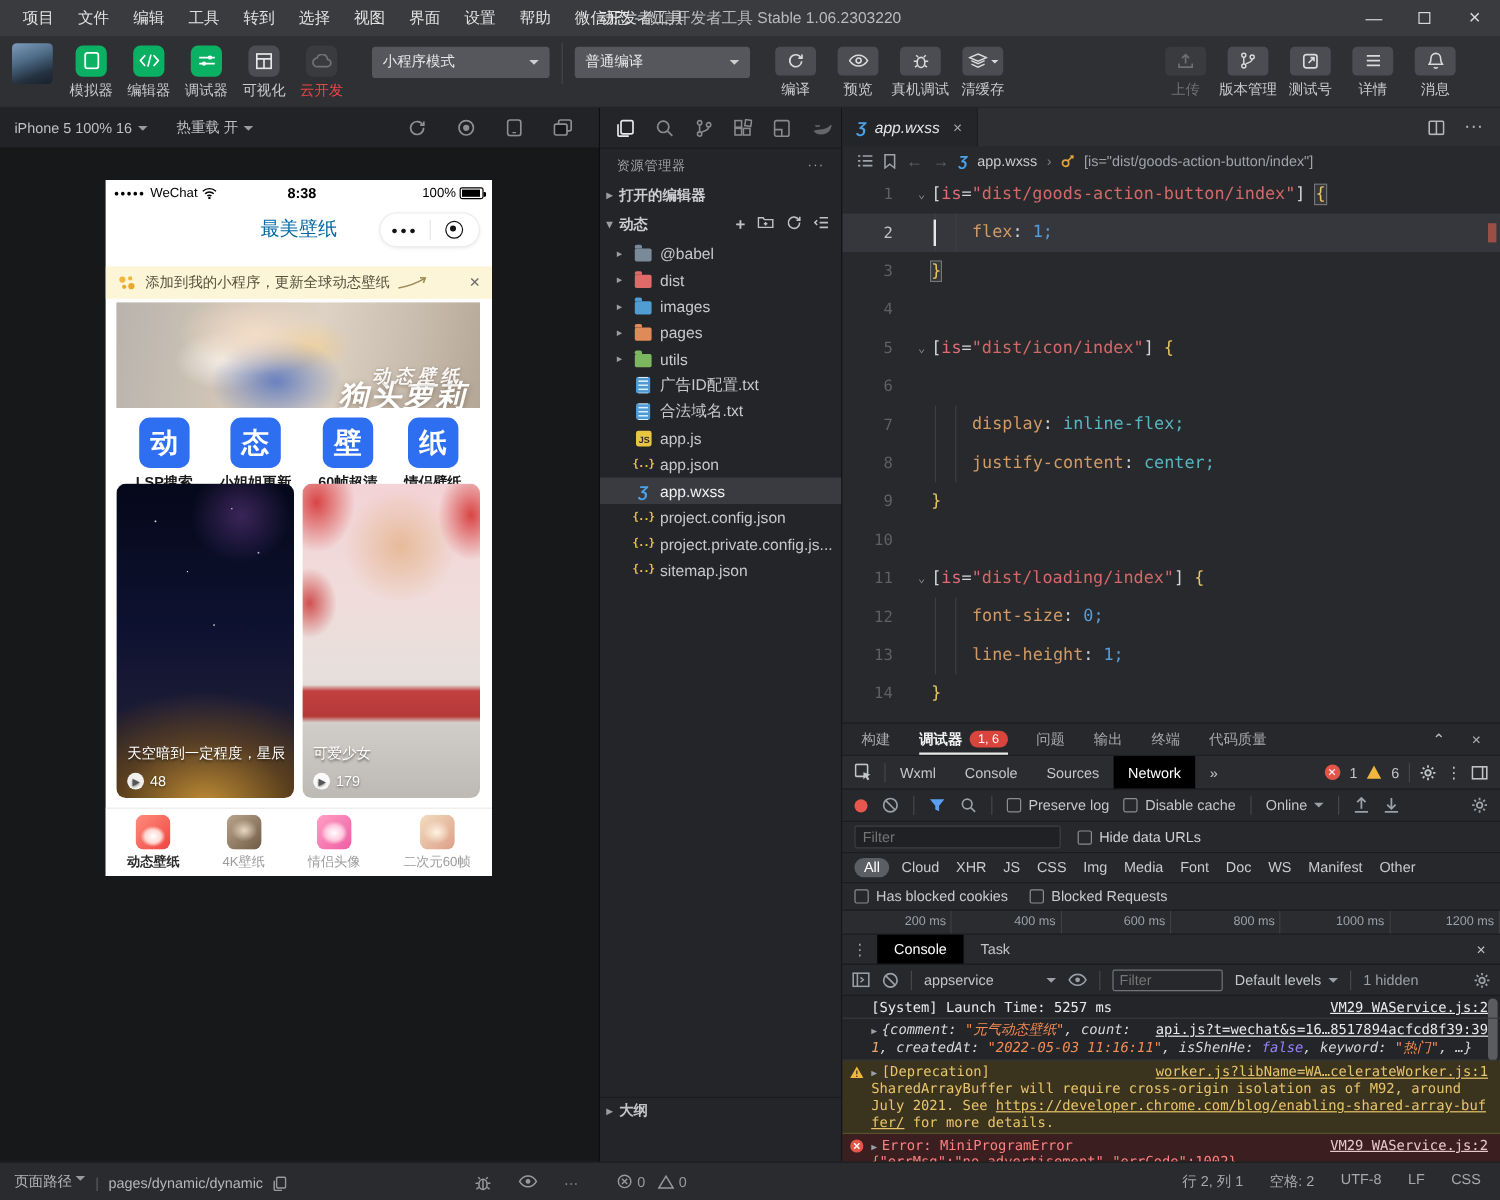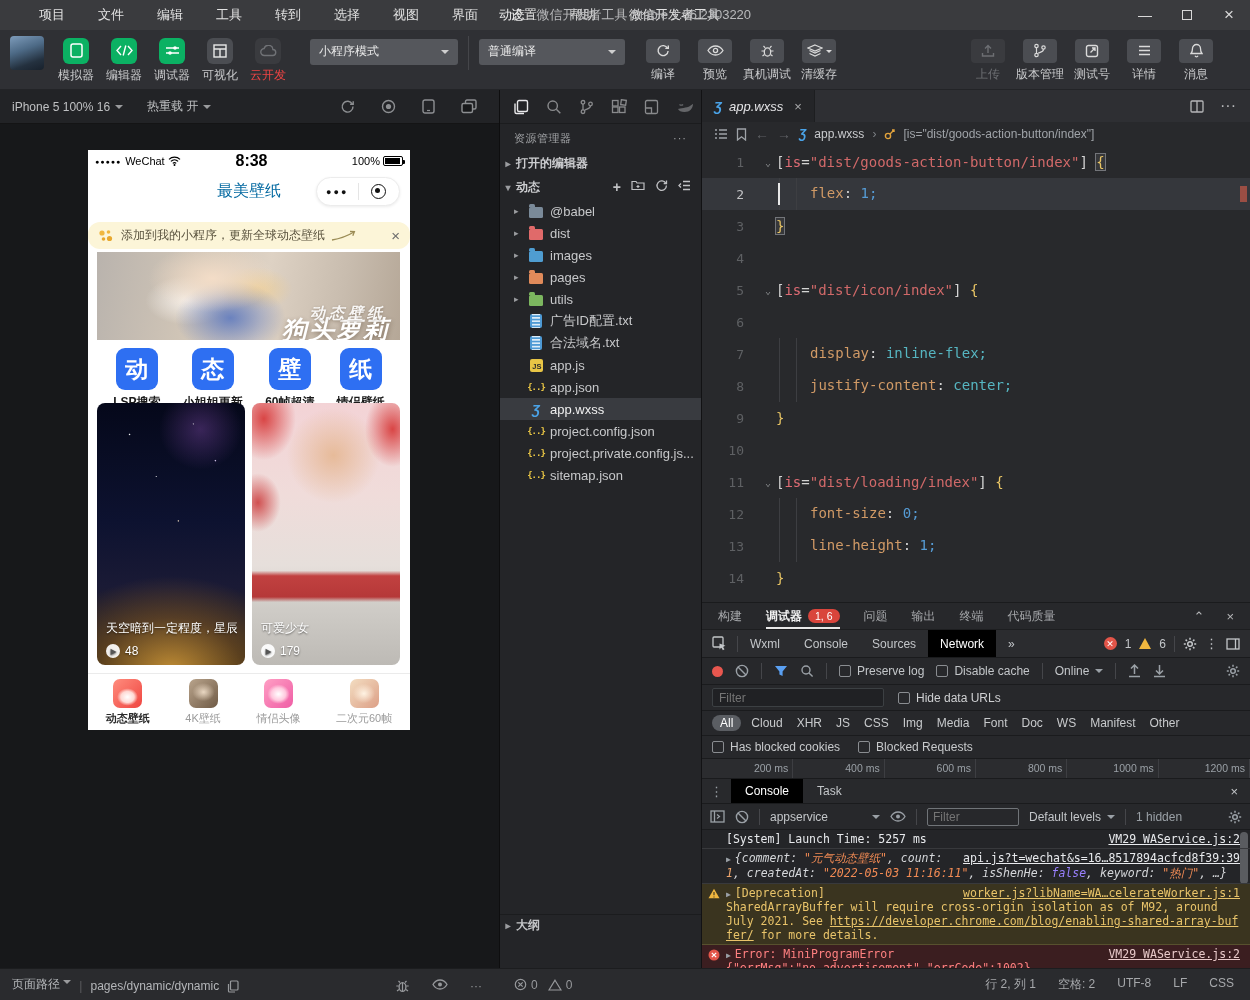--- a/index.html
+++ b/index.html
@@ -3,21 +3,21 @@
 <meta charset="utf-8">
 <style>
   * { margin:0; padding:0; box-sizing:border-box; }
   html,body { background:#111; }
   #app { position:relative; width:1250px; height:1000px; overflow:hidden;
          font-family:"Liberation Sans", sans-serif; color:#cfd0d2; background:#1d1e20; }
   .abs { position:absolute; }
 
   
   .titlebar { left:0; top:0; width:1250px; height:30px; background:#3a3b3e; display:flex; align-items:center; }
-  .menus { display:flex; gap:15px; padding-left:10px;margin-left:20px; }
+  .menus { display:flex; gap:2px; padding-left:10px; }
   .menu-item { padding:4px 9px; font-size:13px; color:#e2e2e2; cursor:default; }
   .win-title { position:absolute; left:0; right:0; text-align:center; font-size:13px; color:#b9babc; pointer-events:none; }
   .win-title b { color:#e8e8e8; font-weight:normal; }
   .win-controls { margin-left:auto; display:flex; }
   .win-btn { width:42px; height:30px; display:flex; align-items:center; justify-content:center; color:#d8d8d8; font-size:14px; }
   .win-max { width:10px; height:10px; border:1px solid #d8d8d8; display:inline-block; }
 
   
   .toolbar { left:0; top:30px; width:1250px; height:60px; background:#2f3034; border-bottom:1px solid #232427; display:flex; align-items:center; }
   .avatar { width:34px; height:34px; border-radius:4px; margin:0 8px 14px 10px;
@@ -44,35 +44,35 @@
   .sim-toolbar { position:absolute; left:0; top:0; width:100%; height:34px; background:#222326; border-bottom:1px solid #141415;
                  display:flex; align-items:center; font-size:12px; color:#bfc0c2; }
   .sim-dd { display:flex; align-items:center; gap:5px; padding:0 12px; }
   .sim-dd .caret { border:4px solid transparent; border-top-color:#9a9b9d; margin-top:4px; }
   .sim-icons { margin-left:auto; display:flex; gap:26px; padding-right:22px; color:#8d8f92; }
 
   
   .phone { position:absolute; left:88px; top:60px; width:322px; height:580px; background:#fff; color:#000; font-size:12px; overflow:hidden; }
   .p-status { position:absolute; top:0; left:0; right:0; height:22px; display:flex; align-items:center; padding:0 7px; font-size:11px; }
   .p-dots { letter-spacing:1px; font-size:7px; margin-right:4px; }
-  .p-time { position:absolute; left:5px; right:0; text-align:center; font-weight:bold; font-size:16px; }
+  .p-time { position:absolute; left:5px; right:0; text-align:center; font-weight:bold; font-size:12px; }
   .p-batt-wrap { margin-left:auto; display:flex; align-items:center; gap:3px; font-size:11px; }
   .p-batt { width:20px; height:10px; border:1px solid #000; border-radius:2px; position:relative; }
   .p-batt i { position:absolute; left:1px; top:1px; bottom:1px; width:15px; background:#000; }
   .p-batt::after { content:""; position:absolute; right:-3px; top:2.5px; width:2px; height:4px; background:#000; border-radius:0 1px 1px 0; }
   .p-nav { position:absolute; top:22px; left:0; right:0; height:38px; }
   .p-nav-title { position:absolute; left:0; right:0; top:9px; text-align:center; font-size:16px; color:#0369a1; }
   .capsule { position:absolute; right:10px; top:5px; width:84px; height:29px; border:1px solid #ececec; border-radius:15px;
              background:#fff; box-shadow:0 1px 3px rgba(0,0,0,.08); display:flex; align-items:center; }
   .capsule .dots { flex:1; text-align:center; font-size:9px; letter-spacing:2px; color:#111; }
   .capsule .div { width:1px; height:17px; background:#e5e5e5; }
   .capsule .tgt { flex:1; display:flex; justify-content:center; }
   .capsule .tgt i { width:15px; height:15px; border:1.6px solid #111; border-radius:50%; position:relative; }
   .capsule .tgt i::after { content:""; position:absolute; left:3.2px; top:3.2px; width:5px; height:5px; background:#111; border-radius:50%; }
-  .p-notice { position:absolute; left:0; right:0; top:72px; height:27px; background:#fcf5d8; display:flex; align-items:center; padding:0 10px;border-radius:12px; }
+  .p-notice { position:absolute; left:0; right:0; top:72px; height:27px; background:#fcf5d8; display:flex; align-items:center; padding:0 10px; }
   .p-notice .txt { font-size:12px; color:#57503c; margin-left:7px; }
   .p-notice .arr { margin-left:6px; }
   .p-notice .x { margin-left:auto; font-size:15px; color:#6d6d6d; }
   .hero { position:absolute; left:9px; right:10px; top:102px; height:88px; overflow:hidden;
           background:
             radial-gradient(30% 55% at 38% 30%, rgba(245,222,200,.95) 0%, rgba(230,200,175,0) 70%),
             radial-gradient(26% 60% at 44% 75%, rgba(70,105,190,.75) 0%, rgba(70,105,190,0) 70%),
             radial-gradient(20% 40% at 30% 55%, rgba(250,245,240,.9) 0%, rgba(250,245,240,0) 70%),
             radial-gradient(18% 36% at 52% 42%, rgba(240,205,140,.8) 0%, rgba(240,205,140,0) 70%),
             linear-gradient(100deg,#b9b3ad 0%,#cfc4b6 30%,#ded2c4 55%,#c8bcae 80%,#b5a797 100%); }

